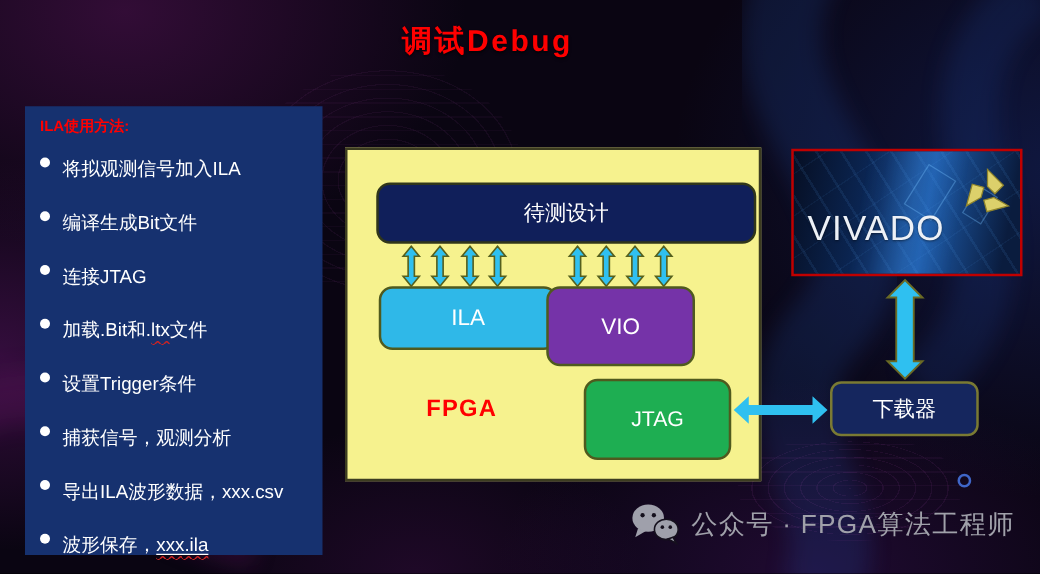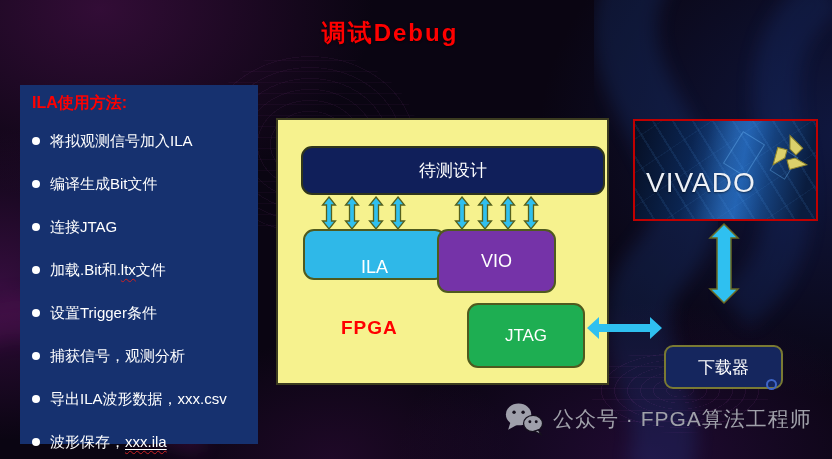--- a/index.html
+++ b/index.html
@@ -30,42 +30,42 @@
     transform:translateX(-26px);
     color:#ff0000; font-size:24px; font-weight:bold; letter-spacing:2px;
     text-shadow:0 1px 2px rgba(0,0,0,.6);
   }
 
   
   .panel {
     position:absolute; left:20px; top:85px; width:238px; height:359px;
     background:#16316f; padding:8px 12px 0 12px;
   }
-  .panel-heading { color:#ff0000; font-size:16px; font-weight:bold; margin-bottom:16px; }
+  .panel-heading { color:#ff0000; font-size:12px; font-weight:bold; margin-bottom:16px; }
   .panel ul { list-style:none; }
-  .panel li { display:flex; align-items:center; margin-bottom:21px; height:22px; white-space:nowrap; }
+  .panel li { display:flex; align-items:flex-start; margin-bottom:21px; height:22px; white-space:nowrap; }
   .panel li .dot { width:8px; height:8px; border-radius:50%; background:#fff; flex:0 0 8px; margin-right:10px; }
   .panel li .txt { color:#fff; font-size:15px; }
   .sq { text-decoration:underline wavy #cc2222 1px; text-underline-offset:3px; }
   .ul-solid { text-decoration:underline solid #ffffff 1px; text-underline-offset:2px; }
 
   
   .fpga-region {
     position:absolute; left:276px; top:118px; width:333px; height:267px;
     background:#f6f28e; border:2px solid #3c3c20;
   }
   .dbox {
     position:absolute; display:flex; align-items:center; justify-content:center;
     color:#fff; border-radius:11px;
   }
   .dut  { left:301px; top:146px; width:304px; height:49px; background:#101f5a; border:2px solid #30361a; font-size:17px; }
-  .ila  { left:303px; top:229px; width:143px; height:51px; background:#2fb8e8; border:2px solid #4f5a1e; font-size:18px;align-items:flex-end; }
+  .ila  { left:303px; top:229px; width:143px; height:51px; background:#2fb8e8; border:2px solid #4f5a1e; font-size:18px; }
   .vio  { left:437px; top:229px; width:119px; height:64px; background:#7533a8; border:2px solid #4f5a1e; font-size:18px; }
   .jtag { left:467px; top:303px; width:118px; height:65px; background:#1eae52; border:2px solid #4f5a1e; font-size:17px; }
-  .dl   { left:664px; top:305px; width:119px; height:44px; background:#15265e; border:2px solid #7a7a33; border-radius:9px; font-size:17px;margin-top:40px; }
+  .dl   { left:664px; top:305px; width:119px; height:44px; background:#15265e; border:2px solid #7a7a33; border-radius:9px; font-size:17px; }
   .fpga-label { position:absolute; left:341px; top:317px; color:#ff0000; font-size:19px; font-weight:bold; letter-spacing:1px; }
 
   
   .vivado {
     position:absolute; left:633px; top:119px; width:185px; height:102px;
     border:2px solid #c00000; overflow:hidden;
     background:linear-gradient(100deg, #060f24 0%, #0c2a5c 38%, #1d5aa8 58%, #0a1c3e 92%);
   }
   .vv-circuit {
     position:absolute; inset:0; opacity:.8;

